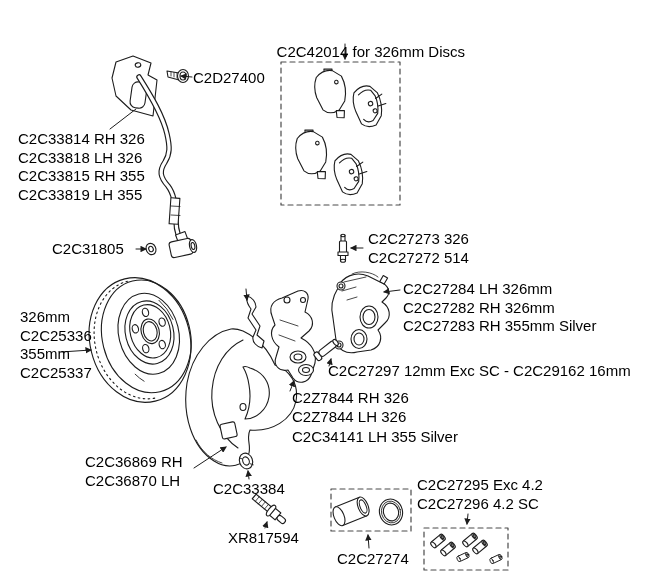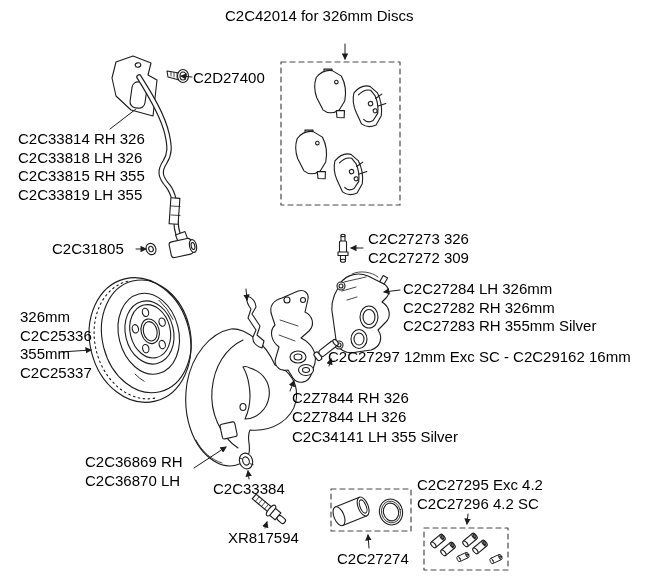--- a/index.html
+++ b/index.html
@@ -11,21 +11,21 @@
     font-family:"Liberation Sans", sans-serif;
   }
   #lineart{position:absolute;left:0;top:0;}
   .lbl{
     position:absolute;
     color:#000;
     font:15px/18.5px "Liberation Sans", sans-serif;
     white-space:nowrap;
   }
   .lbl span{display:block;}
-  .lbl-center{text-align:left;}
+  .lbl-center{text-align:right;margin-top:36px;}
 </style>
 </head>
 <body>
 
 <div id="stage">
 
   <svg id="lineart" width="655" height="582" viewBox="0 0 655 582">
     <defs>
       <marker id="arr" viewBox="0 0 10 10" refX="8.5" refY="5" markerWidth="6.5" markerHeight="6.5" orient="auto">
         <path d="M0,0 L10,5 L0,10 Z" fill="#1c1c1c"></path>
@@ -255,37 +255,37 @@
     <span>C2C33819 LH 355</span>
   </div>
 
   <div class="lbl" style="left:52px;top:240px">
     <span>C2C31805</span>
   </div>
 
 
   <div class="lbl" style="left:368px;top:230px">
     <span>C2C27273 326</span>
-    <span>C2C27272 309</span>
+    <span>C2C27272 514</span>
   </div>
 
   <div class="lbl" style="left:403px;top:280px">
     <span>C2C27284 LH 326mm</span>
     <span>C2C27282 RH 326mm</span>
     <span>C2C27283 RH 355mm Silver</span>
   </div>
 
   <div class="lbl" style="left:20px;top:308px">
     <span>326mm</span>
     <span>C2C25336</span>
     <span>355mm</span>
     <span>C2C25337</span>
   </div>
 
-  <div class="lbl" style="left:328px;top:348px">
+  <div class="lbl" style="left:328px;top:362px">
     <span>C2C27297 12mm Exc SC - C2C29162 16mm</span>
   </div>
 
   <div class="lbl" style="left:292px;top:389px">
     <span>C2Z7844 RH 326</span>
     <span>C2Z7844 LH 326</span>
   </div>
 
   <div class="lbl" style="left:292px;top:428px">
     <span>C2C34141 LH 355 Silver</span>

